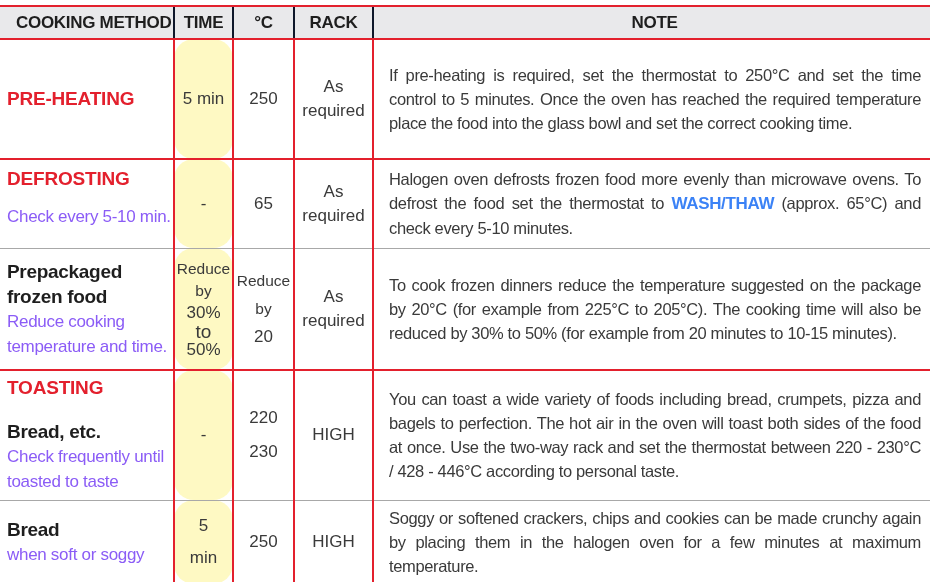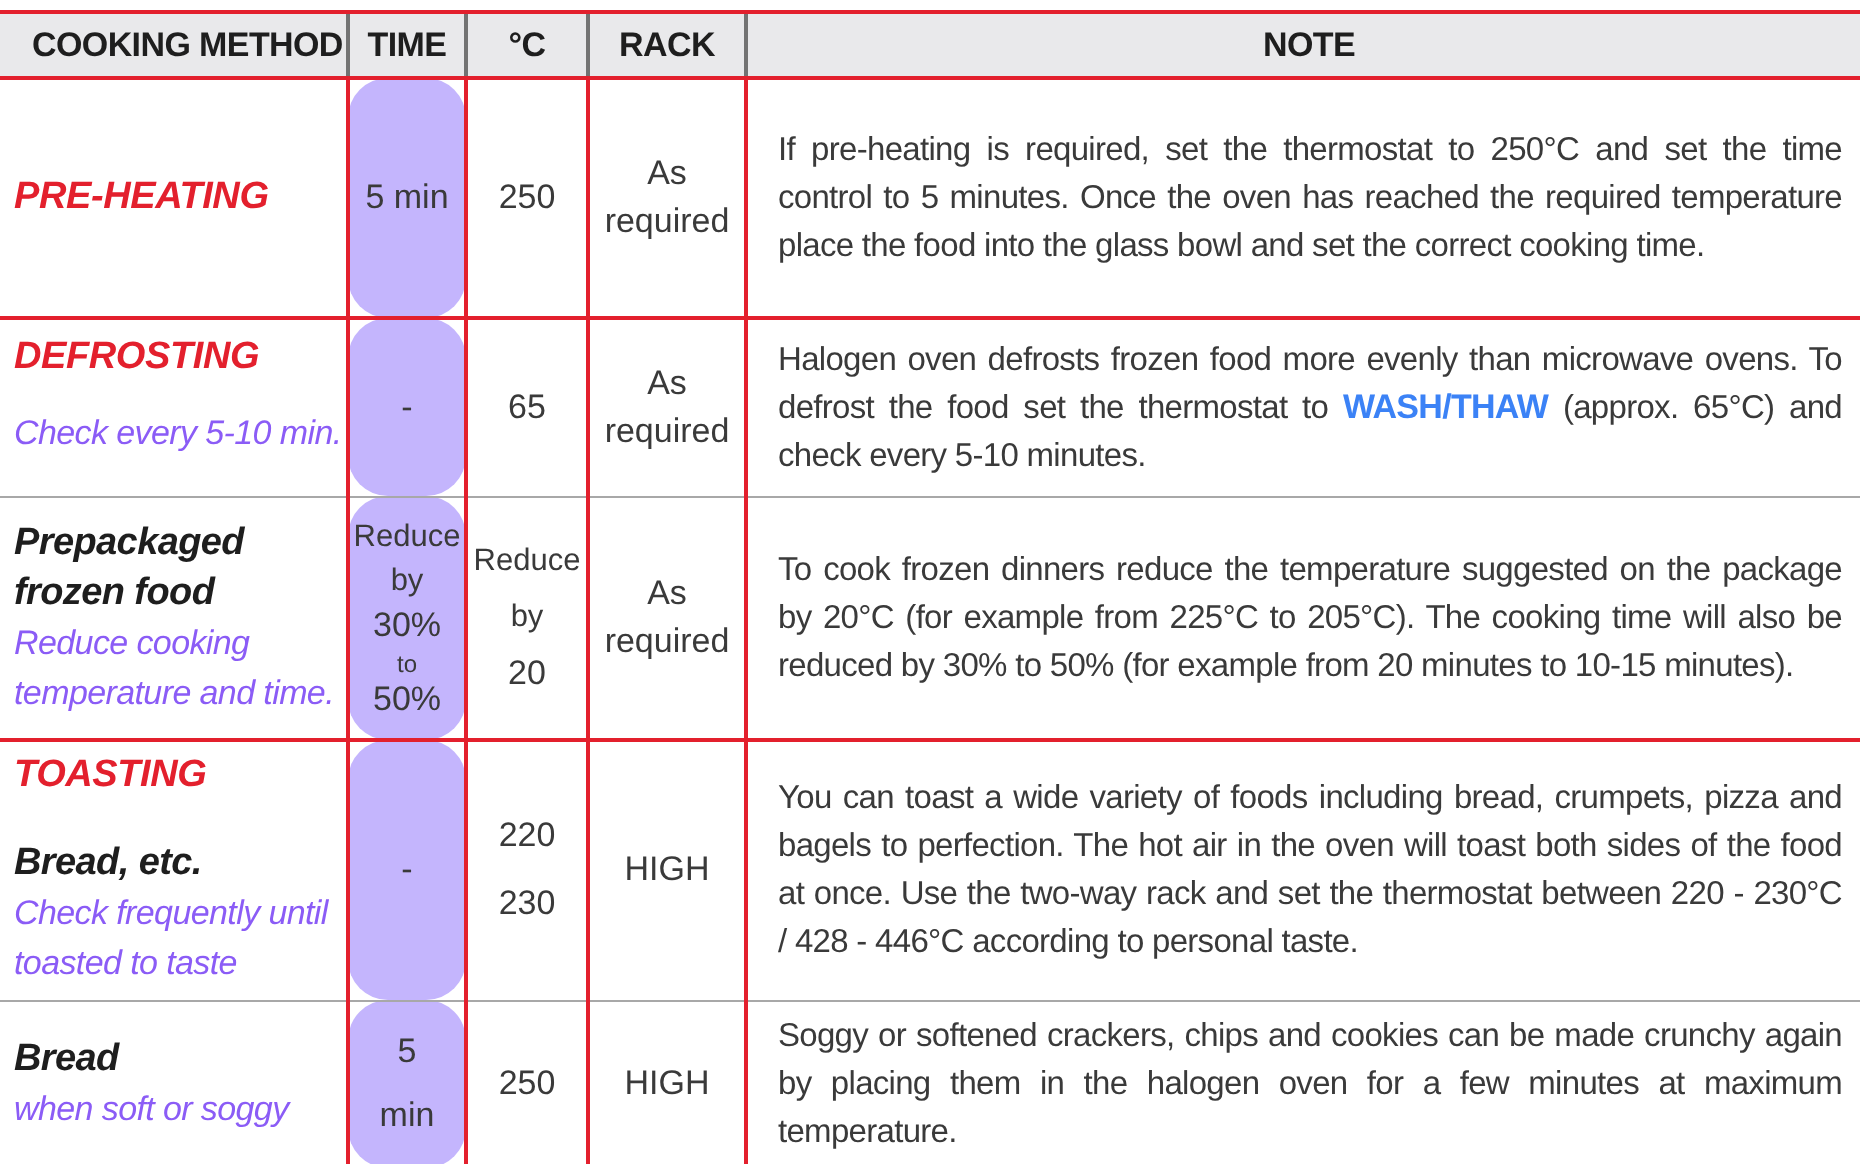--- a/index.html
+++ b/index.html
@@ -2,28 +2,28 @@
 <html><head>
 <meta charset="utf-8">
 <style>
   html, body { margin: 0; padding: 0; background: #ffffff; }
   body { width: 930px; height: 582px; overflow: hidden; position: relative;
          font-family: "Liberation Sans Narrow", "Liberation Sans", sans-serif; color: #3a3a3a; }
   .tbl { position: absolute; left: 0; top: 5px; width: 935px; border-collapse: collapse; table-layout: fixed; }
   .tbl td, .tbl th { padding: 0; vertical-align: middle; }
   .tbl th { background: #e9e9eb; height: 31px; font-weight: bold; font-size: 17px; color: #1e1e1e;
             border-top: 2px solid #e3202d; border-bottom: 2px solid #e3202d;
-            border-left: 2px solid #737373; letter-spacing: -0.3px; }
+            border-left: 2px solid #0f172a; letter-spacing: -0.3px; }
   .tbl th:first-child { border-left: none; text-align: left; padding-left: 16px; }
   .tbl th.c { text-align: center; }
   .tbl td { border-left: 2px solid #e3202d; }
-  .tbl td:first-child { border-left: none; font-style: italic; }
+  .tbl td:first-child { border-left: none; }
   .tbl tr.sec td { border-top: 2px solid #e3202d; }
   .tbl tr.sub td { border-top: 1px solid #a8a8a8; }
-  .time { background: #c4b5fd; border-left-color: #e3202d !important; border-radius: 20px; }
+  .time { background: #fef9c3; border-left-color: #e3202d !important; border-radius: 20px; }
   td.ctr { text-align: center; font-size: 17px; line-height: 24px; color: #3a3a3a; }
   td.ctr.small { font-size: 15.5px; line-height: 22px; }
   td.method { padding-left: 7px; }
   .red-title { color: #e3202d; font-weight: bold; font-size: 19px; letter-spacing: -0.2px; }
   .bold-title { color: #1e1e1e; font-weight: bold; font-size: 19px; line-height: 25px; letter-spacing: -0.3px; }
   .sub-text { font-size: 17px; line-height: 25px; color: #8b5cf6; letter-spacing: -0.3px; }
   td.note { padding: 0 14px 0 15px; font-size: 16.5px; line-height: 24px; text-align: justify; color: #3a3a3a; letter-spacing: -0.35px; }
   td.note b { color: #3b82f6; font-size: 17px; }
   .blk { display: block; }
 </style>
@@ -88,21 +88,21 @@
       <td class="method">
         <span class="bold-title blk">Prepackaged</span>
         <span class="bold-title blk">frozen food</span>
         <span class="sub-text blk">Reduce cooking</span>
         <span class="sub-text blk">temperature and time.</span>
       </td>
       <td class="ctr small time" style="line-height:22px">
         <span class="blk">Reduce</span>
         <span class="blk">by</span>
         <span class="blk" style="font-size:17px">30%</span>
-        <span class="blk" style="font-size:12px;line-height:16px">to</span>
+        <span class="blk" style="font-size:19px;line-height:16px">to</span>
         <span class="blk" style="font-size:17px;line-height:20px">50%</span>
       </td>
       <td class="ctr small" style="line-height:28px">
         <span class="blk">Reduce</span>
         <span class="blk">by</span>
         <span class="blk" style="font-size:17px">20</span>
       </td>
       <td class="ctr">
         <span class="blk">As</span>
         <span class="blk">required</span>

